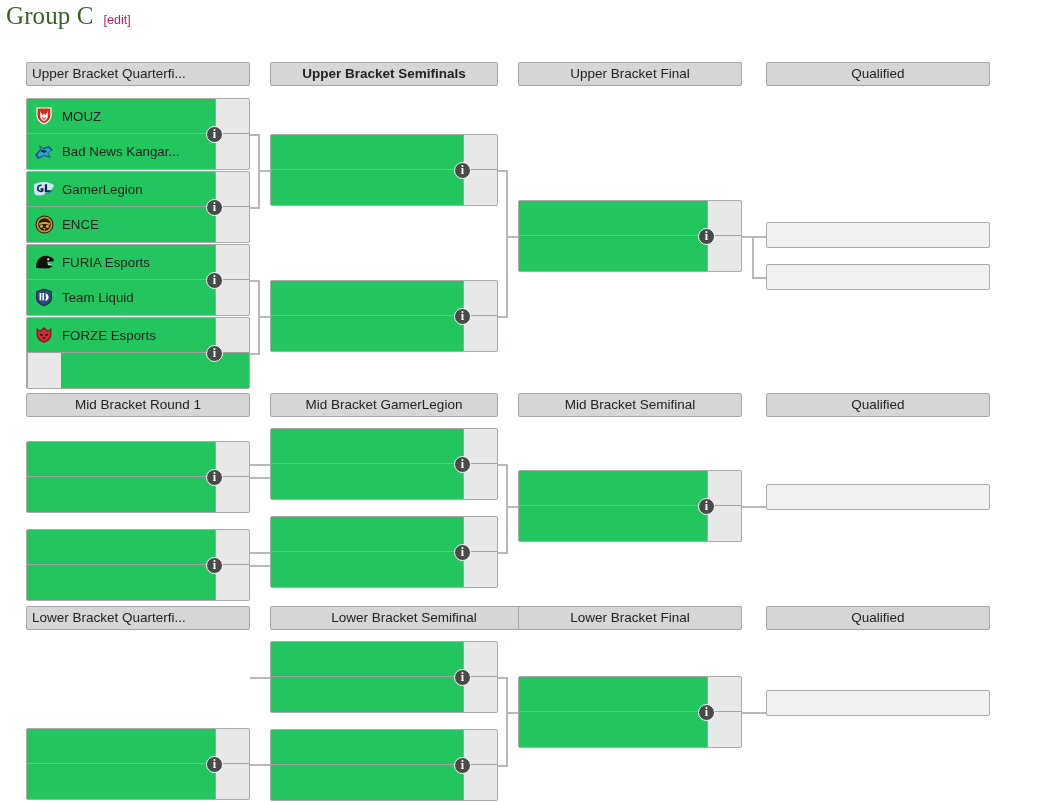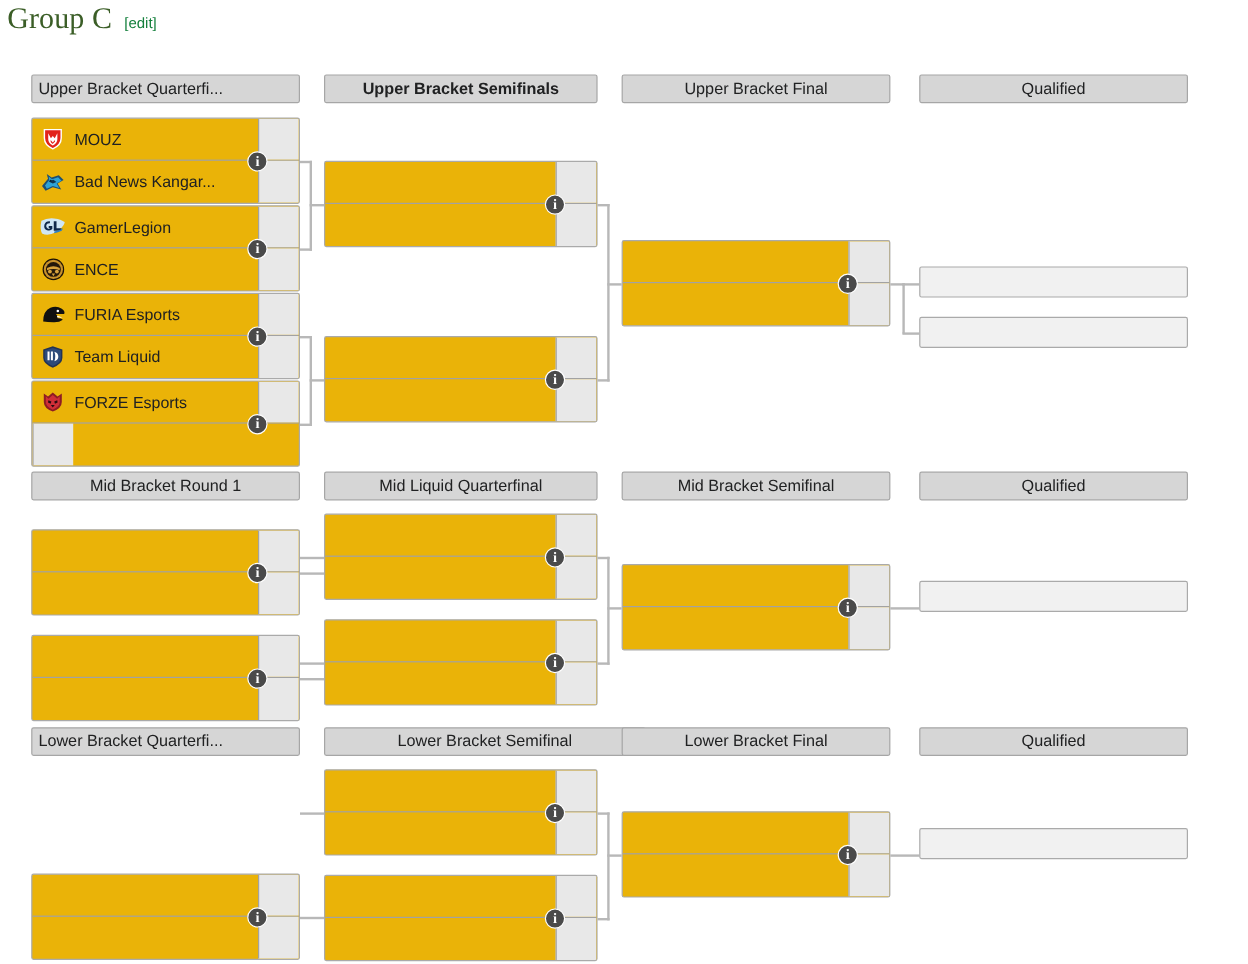--- a/index.html
+++ b/index.html
@@ -27,21 +27,21 @@
   }
   .page-title {
     font-size: 25px;
     font-weight: 400;
     color: #3b5e27;
     font-family: "Liberation Serif", "DejaVu Serif", serif;
     letter-spacing: .1px;
   }
   .edit-link {
     font-size: 12.5px;
-    color: #15803d;
+    color: #be185d;
     cursor: pointer;
   }
 
   
   .bracket-root {
     position: absolute;
     left: 18px;
     top: 0;
     width: 1040px;
     height: 803px;
@@ -64,21 +64,21 @@
   }
   .round-header.center { text-align: center; }
   .round-header.left   { text-align: left; padding-left: 5px; }
 
   
   .match {
     position: absolute;
     box-sizing: border-box;
     border: 1px solid #aaaaaa;
     border-radius: 2px;
-    background: #eab308;
+    background: #22c55e;
     overflow: hidden;
   }
   .match-row {
     position: relative;
     box-sizing: border-box;
     height: 50%;
     display: flex;
     align-items: center;
   }
   .match-row.top { border-bottom: 1px solid #a2a2a2; }
@@ -349,21 +349,21 @@
       </div>
     </div>
     <div class="info-icon" style="left: 680px; top: 227.5px;">i</div>
     <div class="qualified-box" style="left: 748px; top: 222px; width: 224px; height: 26px;">
       <span class="opp-name" style="display: block; padding: 5px 0px 0px 6px;"></span>
     </div>
     <div class="qualified-box" style="left: 748px; top: 264px; width: 224px; height: 26px;">
       <span class="opp-name" style="display: block; padding: 5px 0px 0px 6px;"></span>
     </div>
     <div class="round-header center" style="left: 8px; top: 393px; width: 224px;">Mid Bracket Round 1</div>
-    <div class="round-header center" style="left: 252px; top: 393px; width: 228px;">Mid Liquid Quarterfinal</div>
+    <div class="round-header center" style="left: 252px; top: 393px; width: 228px;">Mid Bracket GamerLegion</div>
     <div class="round-header center" style="left: 500px; top: 393px; width: 224px;">Mid Bracket Semifinal</div>
     <div class="round-header center" style="left: 748px; top: 393px; width: 224px;">Qualified</div>
     <div class="conn h" style="left: 232px; top: 477px; width: 24px;"></div>
     <div class="conn h" style="left: 232px; top: 565px; width: 24px;"></div>
     <div class="conn h" style="left: 232px; top: 464px; width: 20px;"></div>
     <div class="conn h" style="left: 232px; top: 552px; width: 20px;"></div>
     <div class="conn h" style="left: 480px; top: 464px; width: 10px;"></div>
     <div class="conn h" style="left: 480px; top: 552px; width: 10px;"></div>
     <div class="conn v" style="left: 488px; top: 464px; height: 90px;"></div>
     <div class="conn h" style="left: 488px; top: 506px; width: 12px;"></div>

